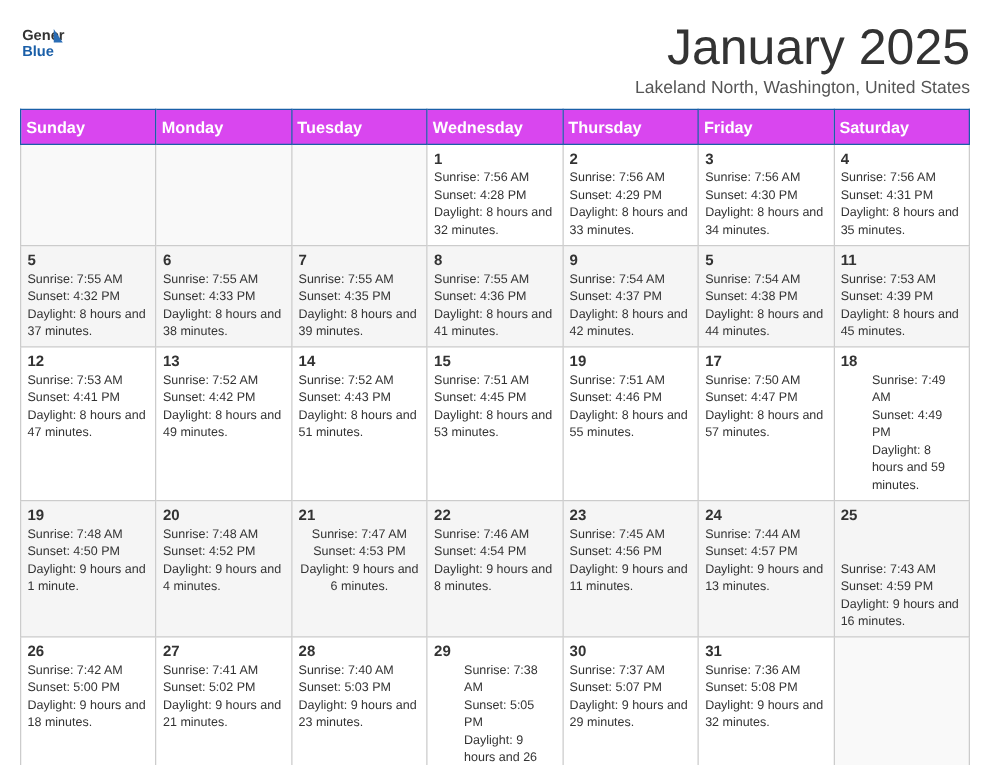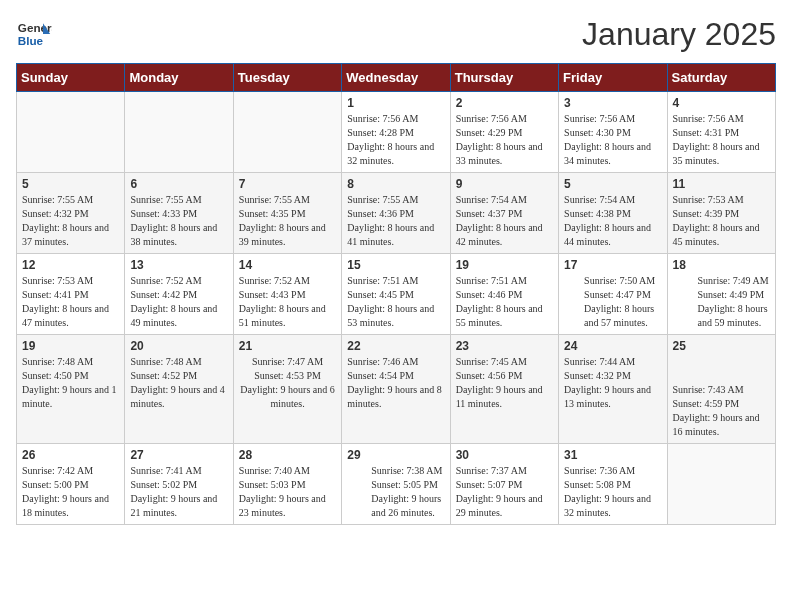--- a/index.html
+++ b/index.html
@@ -22,35 +22,35 @@
       gap: 4px;
     }
     .logo-icon {
       width: 36px;
       height: 36px;
     }
     .title-area {
       text-align: right;
     }
     .month-title {
-      font-size: 32px;
+      font-size: 40px;
       font-weight: normal;
       color: #333;
     }
     .location {
       font-size: 14px;
       color: #555;
     }
     .calendar {
       width: 100%;
       border-collapse: collapse;
       border: 1px solid #ccc;
     }
     .calendar th {
-      background: #7f1d1d;
+      background: #d946ef;
       color: #fff;
       font-size: 13px;
       font-weight: bold;
       padding: 6px 4px;
       text-align: left;
       border: 1px solid #1a5fa8;
     }
     .calendar td {
       vertical-align: top;
       border: 1px solid #ccc;
@@ -67,39 +67,39 @@
     .day-num {
       font-size: 12px;
       font-weight: bold;
       margin-bottom: 2px;
       color: #333;
     }
     .day-info {
       font-size: 10px;
       line-height: 1.4;
       color: #333;
-      font-family: Liberation Serif, serif;
     }
     .empty-cell {
       background: #f9f9f9 !important;
     }
   </style>
 </head>
 <body>
 
 <div class="header">
   <div class="logo">
     <svg class="logo-icon" viewBox="0 0 40 40">
       <text x="2" y="18" font-size="13" font-weight="bold" fill="#333" font-family="Arial">General</text>
       <text x="2" y="32" font-size="13" font-weight="bold" fill="#1a5fa8" font-family="Arial">Blue</text>
       <polygon points="30,8 38,20 30,20" fill="#2a6db5"></polygon>
     </svg>
   </div>
   <div class="title-area">
     <div class="month-title">January 2025</div>
+    <div class="location">Lakeland North, Washington, United States</div>
   </div>
 </div>
 
 <table class="calendar">
   <thead>
     <tr>
     <th>Sunday</th>
         <th>Monday</th>
         <th>Tuesday</th>
         <th>Wednesday</th>
@@ -208,21 +208,21 @@
 Daylight: 8 hours and 53 minutes.</div>
         </td>
         <td>
           <div class="day-num">19</div>
           <div class="day-info" style="white-space: pre-line;">Sunrise: 7:51 AM
 Sunset: 4:46 PM
 Daylight: 8 hours and 55 minutes.</div>
         </td>
         <td>
           <div class="day-num">17</div>
-          <div class="day-info" style="white-space: pre-line; margin-left: 20px;">Sunrise: 7:50 AM
+          <div class="day-info" style="white-space: pre-line;">Sunrise: 7:50 AM
 Sunset: 4:47 PM
 Daylight: 8 hours and 57 minutes.</div>
         </td>
         <td>
           <div class="day-num">18</div>
           <div class="day-info" style="white-space: pre-line; margin-left: 25px;">Sunrise: 7:49 AM
 Sunset: 4:49 PM
 Daylight: 8 hours and 59 minutes.</div>
         </td>
       </tr>
@@ -253,21 +253,21 @@
         </td>
         <td>
           <div class="day-num">23</div>
           <div class="day-info" style="white-space: pre-line;">Sunrise: 7:45 AM
 Sunset: 4:56 PM
 Daylight: 9 hours and 11 minutes.</div>
         </td>
         <td>
           <div class="day-num">24</div>
           <div class="day-info" style="white-space: pre-line;">Sunrise: 7:44 AM
-Sunset: 4:32 PM
+Sunset: 4:57 PM
 Daylight: 9 hours and 13 minutes.</div>
         </td>
         <td>
           <div class="day-num">25</div>
           <div class="day-info" style="white-space: pre-line; margin-top: 30px;">Sunrise: 7:43 AM
 Sunset: 4:59 PM
 Daylight: 9 hours and 16 minutes.</div>
         </td>
       </tr>
       <tr>

